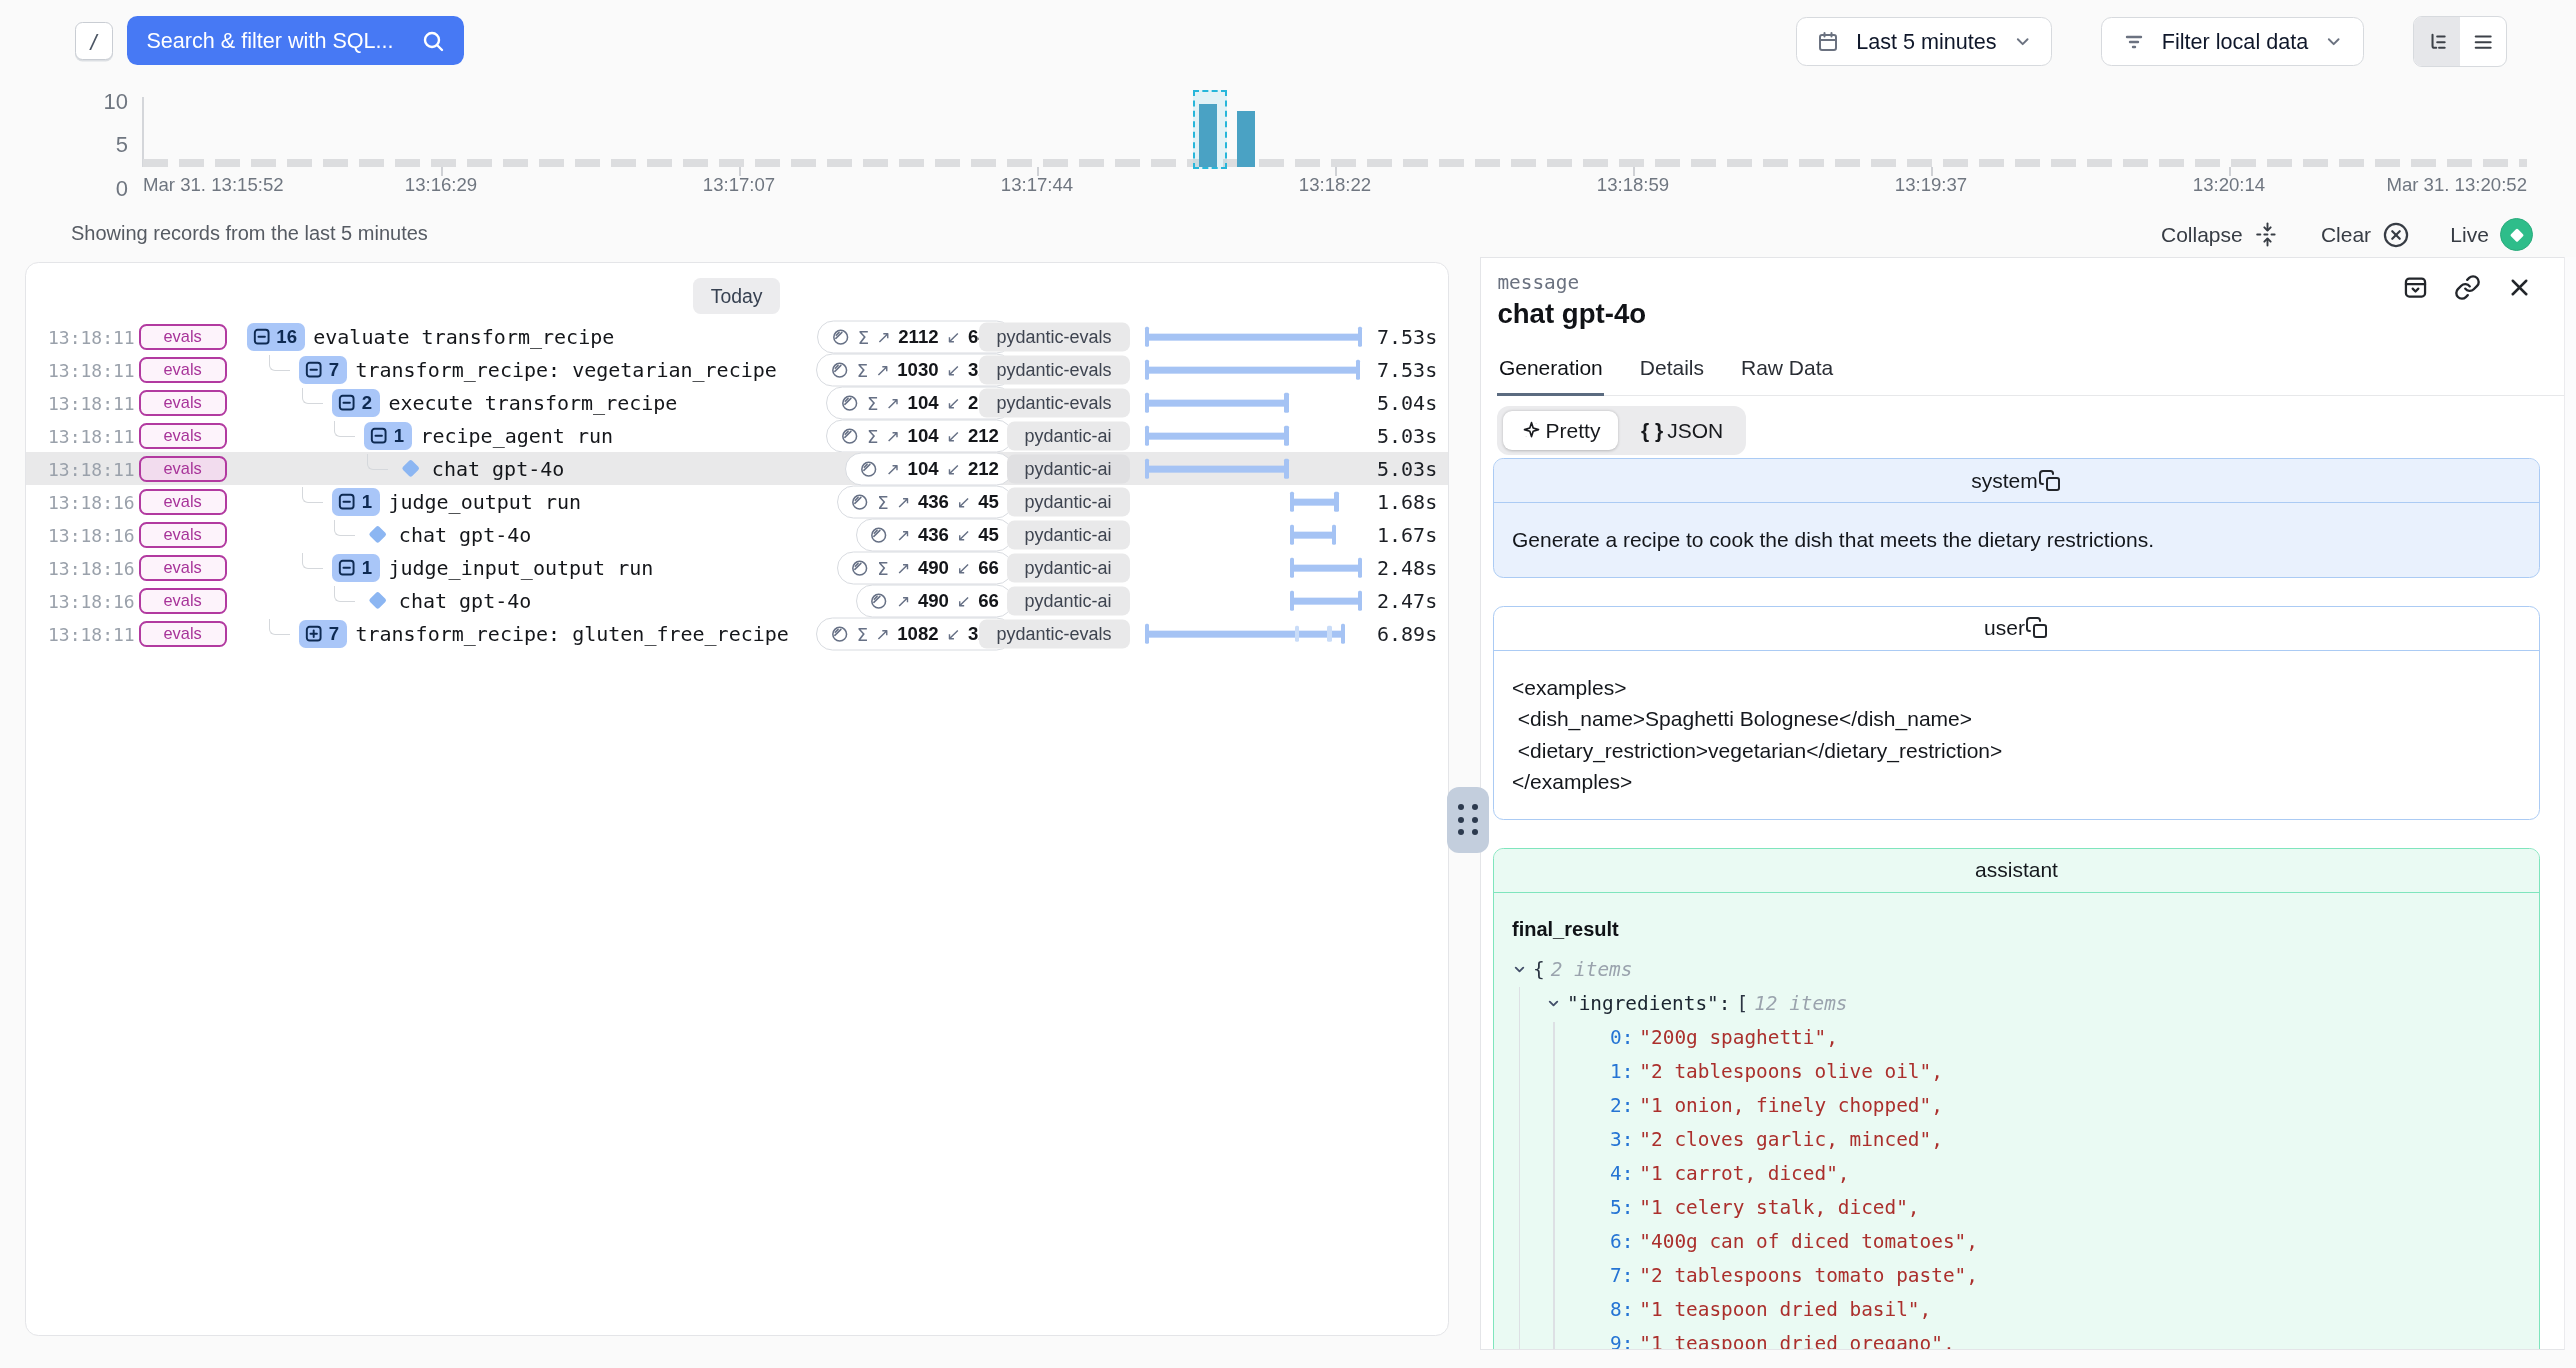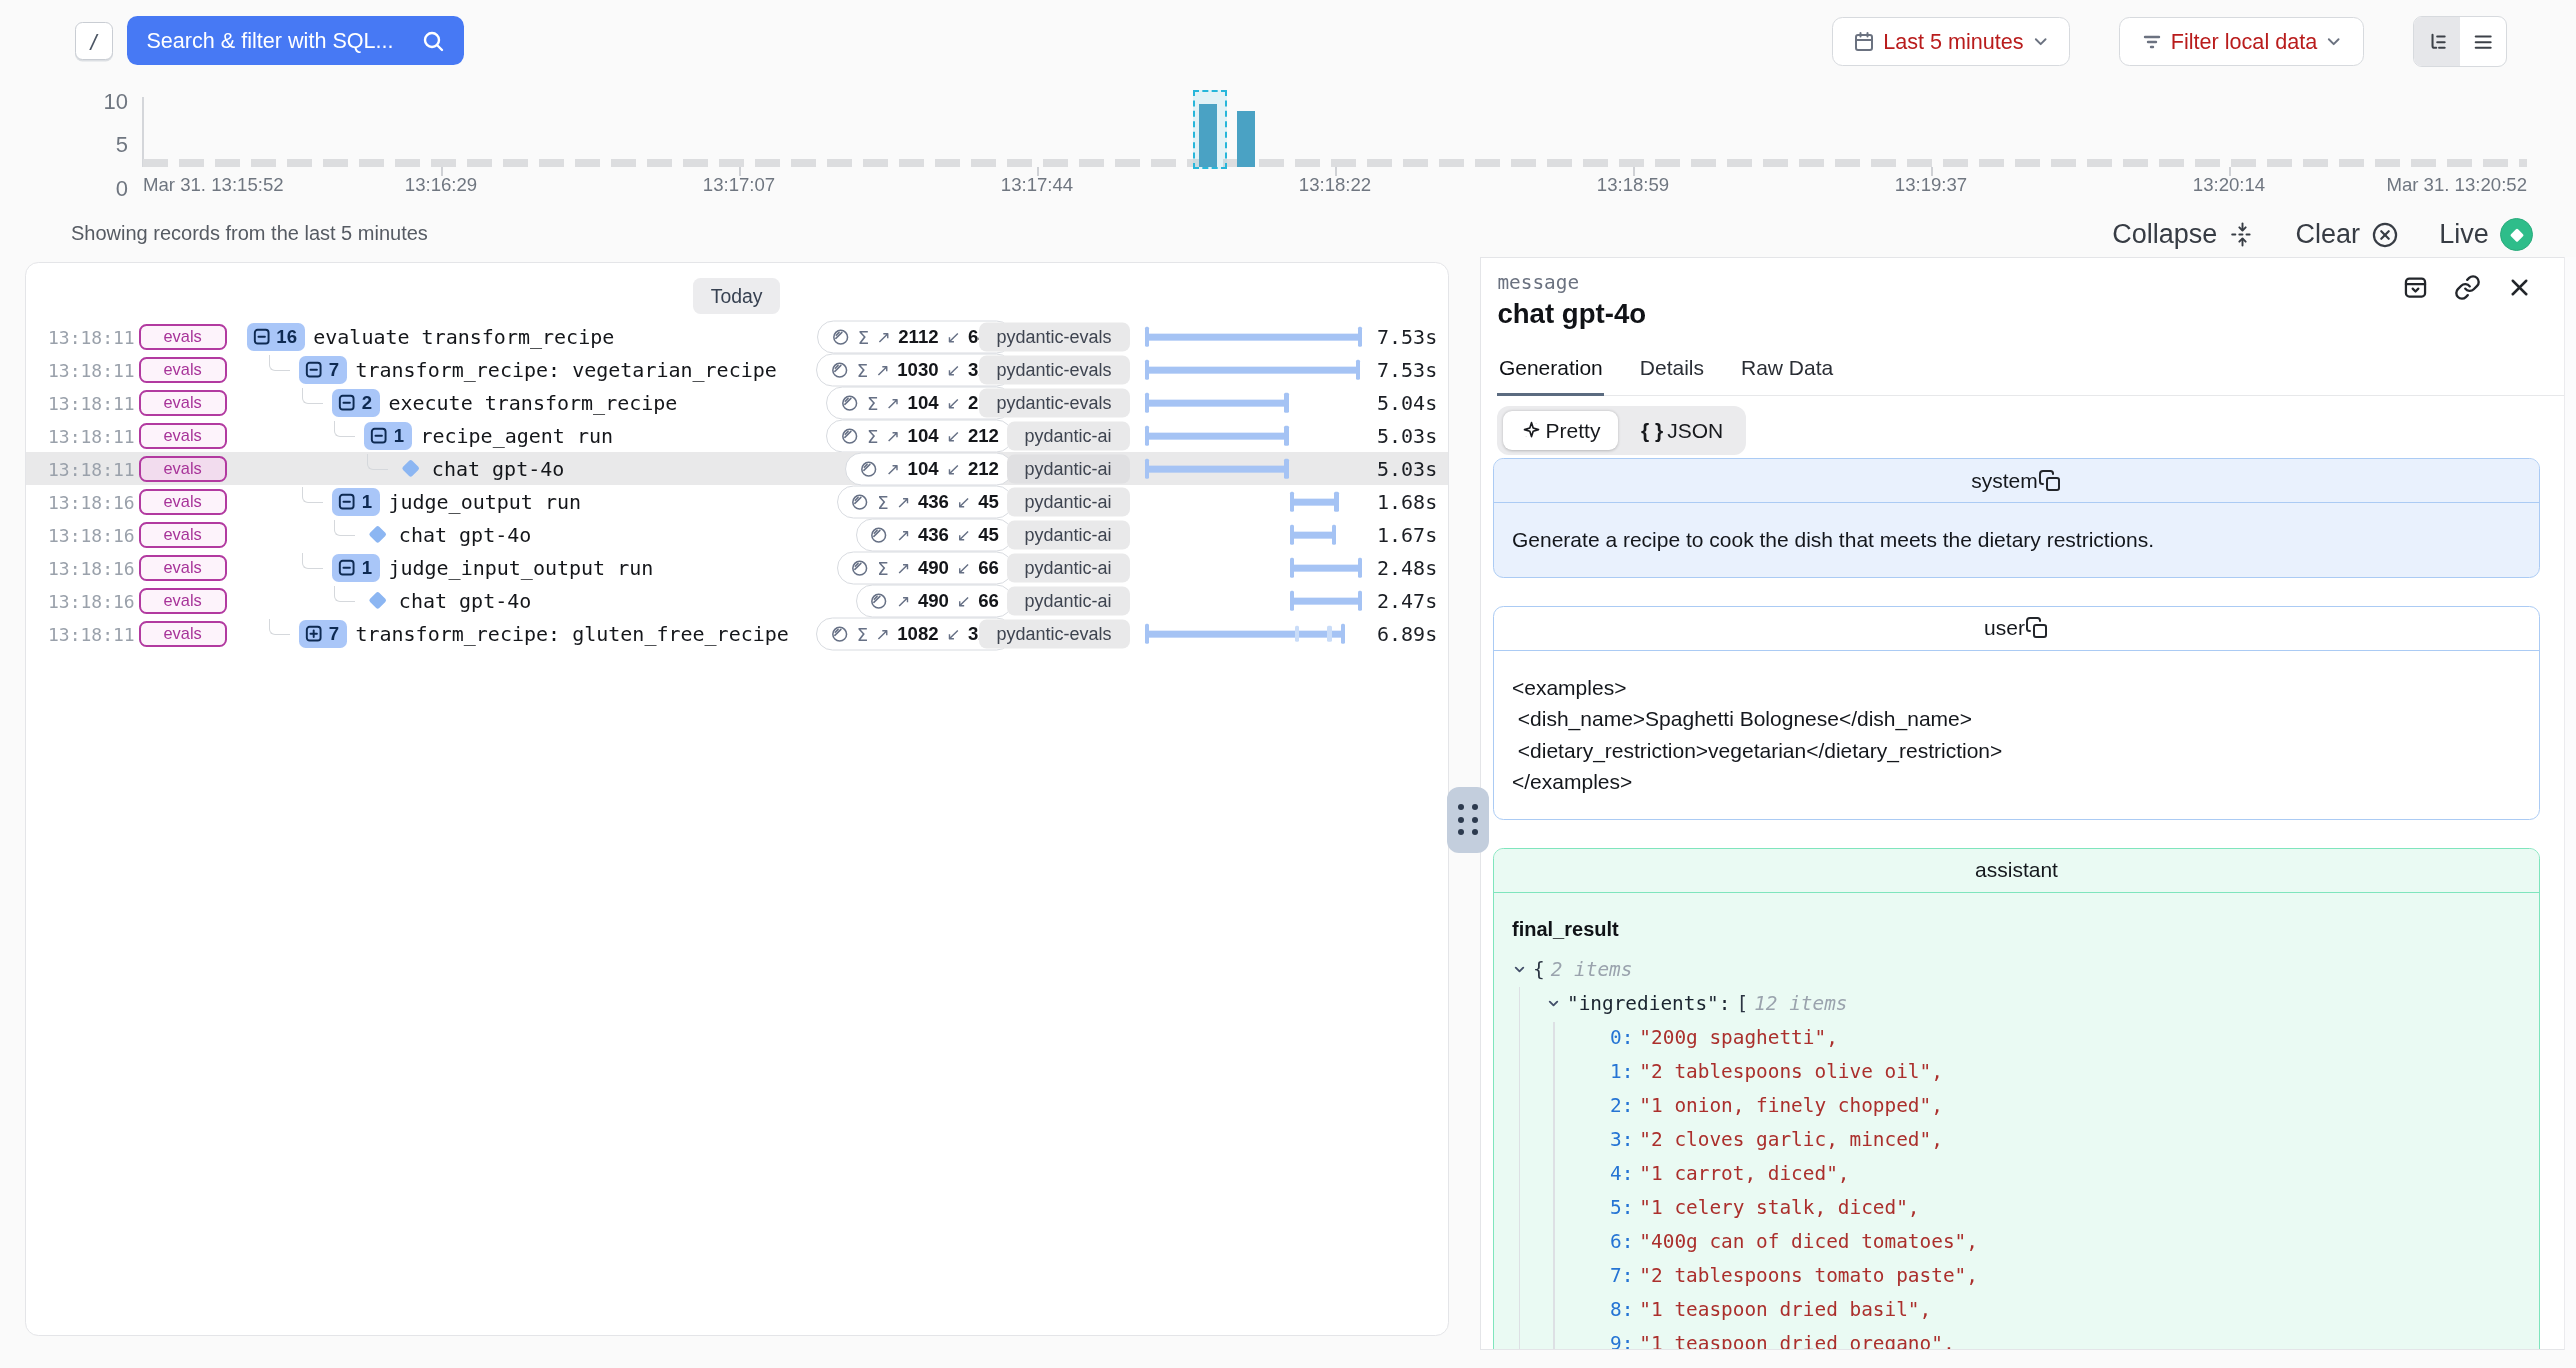--- a/index.html
+++ b/index.html
@@ -9,22 +9,22 @@
 
   
   .kbd{position:absolute;left:75px;top:22.4px;width:36px;height:36px;background:#fff;
        border:1.5px solid #c9cdd3;border-radius:7.5px;box-shadow:0 1.5px 0 #dcdfe3;
        display:flex;align-items:center;justify-content:center;
        font-family:"DejaVu Sans Mono",monospace;font-size:19.4px;color:#4b5563;}
   .search-btn{position:absolute;left:127px;top:16.4px;height:49px;width:337px;border:none;
        background:#4779f4;border-radius:10.4px;color:#fff;font-size:21.6px;font-family:inherit;
        display:flex;align-items:center;justify-content:space-between;padding:0 19.4px;cursor:pointer;}
   .topbar-right{position:absolute;right:69px;top:16.4px;display:flex;gap:49px;align-items:center;}
-  .btn{height:49px;display:flex;align-items:center;gap:7px;padding:0 19.4px;background:#fff;
-       border:1.5px solid #d7dade;border-radius:10.4px;font-size:21.6px;color:#b91c1c;font-family:inherit;cursor:pointer;}
+  .btn{height:49px;display:flex;align-items:center;gap:16px;padding:0 19.4px;background:#fff;
+       border:1.5px solid #d7dade;border-radius:10.4px;font-size:21.6px;color:#0f172a;font-family:inherit;cursor:pointer;}
   .btn .ic{color:#6b7280;}
   .segmented{height:49px;width:92px;border:1.5px solid #d7dade;border-radius:9px;background:#fff;
        display:flex;overflow:hidden;}
   .seg{flex:1;display:flex;align-items:center;justify-content:center;cursor:pointer;color:#3c4148;}
   .seg.active{background:#e6e7ea;}
 
   
   .chart{position:absolute;left:0;top:88px;width:2576px;height:119px;}
   .ylabels{position:absolute;left:0;top:4.5px;width:128px;display:flex;flex-direction:column;
        gap:25px;align-items:flex-end;font-size:22px;color:#6f7680;line-height:18.6px;}
@@ -37,21 +37,21 @@
        background:rgba(120,205,230,0.18);}
   .xtick{position:absolute;bottom:-9px;width:1.5px;height:9px;background:#cfd1d5;}
   .xlabels{position:absolute;left:143px;top:86px;width:2384px;height:22.4px;font-size:18.6px;color:#6f7680;}
   .xlab{position:absolute;transform:translateX(-50%);white-space:nowrap;}
   .xlab.first{transform:none;}
   .xlab.last{transform:translateX(-100%);}
 
   
   .showing{position:absolute;left:71px;top:222px;font-size:20px;color:#565b63;}
   .status-actions{position:absolute;right:43px;top:218px;display:flex;gap:40px;align-items:center;
-       font-size:27px;color:#373c44;}
+       font-size:21px;color:#373c44;}
   .action{display:flex;align-items:center;gap:11.2px;cursor:pointer;}
   .live-dot{width:31px;height:31px;border-radius:50%;background:#2ebd8a;border:1.5px solid #29ab7c;
        position:relative;}
   .live-dot::after{content:"";position:absolute;left:50%;top:50%;width:9.7px;height:9.7px;background:#fff;
        transform:translate(-50%,-50%) rotate(45deg);border-radius:1.5px;}
 
   
   .left-panel{position:absolute;left:24.6px;top:262px;width:1424px;height:1074px;background:#fff;
        border:0.7px solid #e4e5e8;border-radius:13.4px;box-sizing:border-box;overflow:hidden;}
   .no-older{margin-top:18px;text-align:center;font-size:20px;color:#6b7280;}

